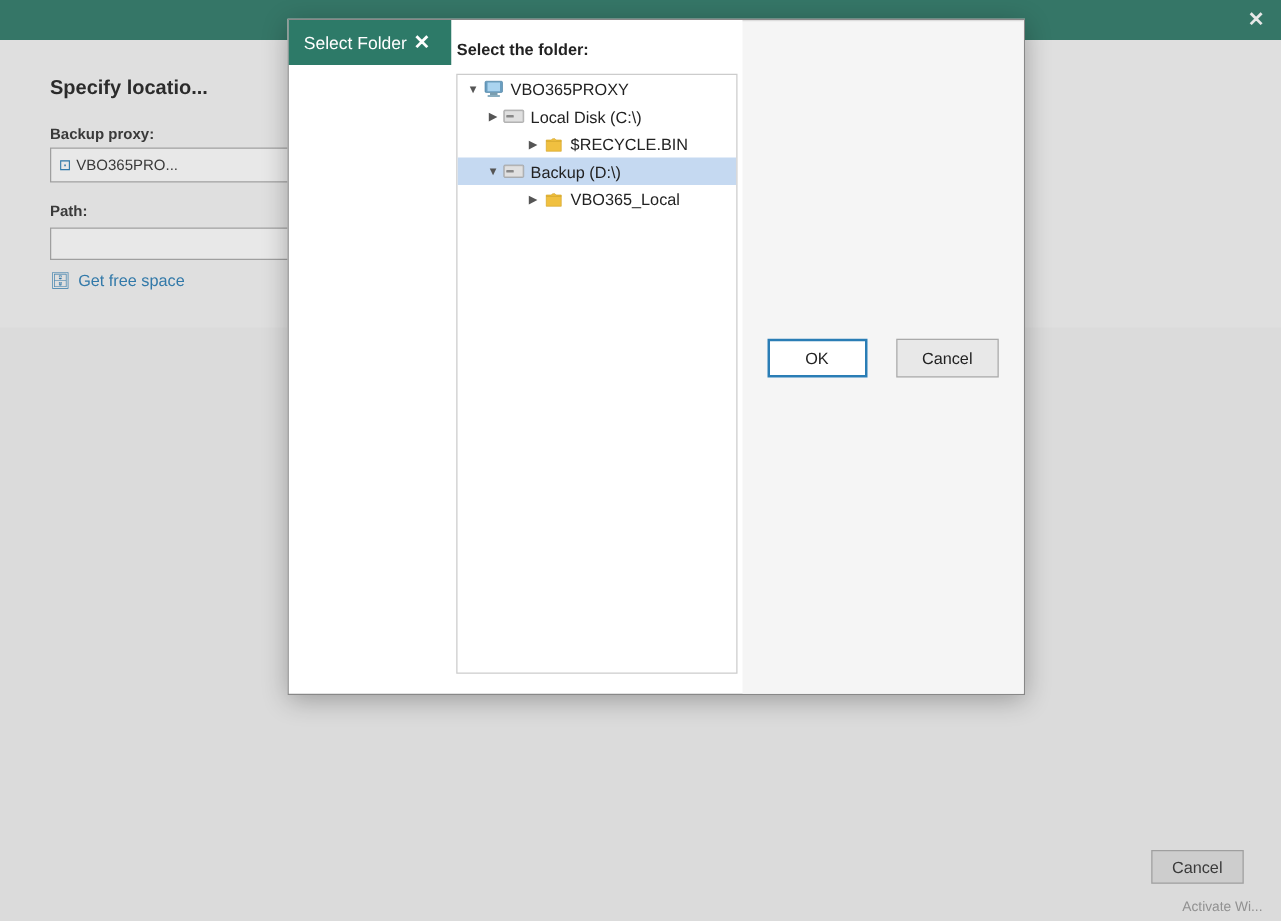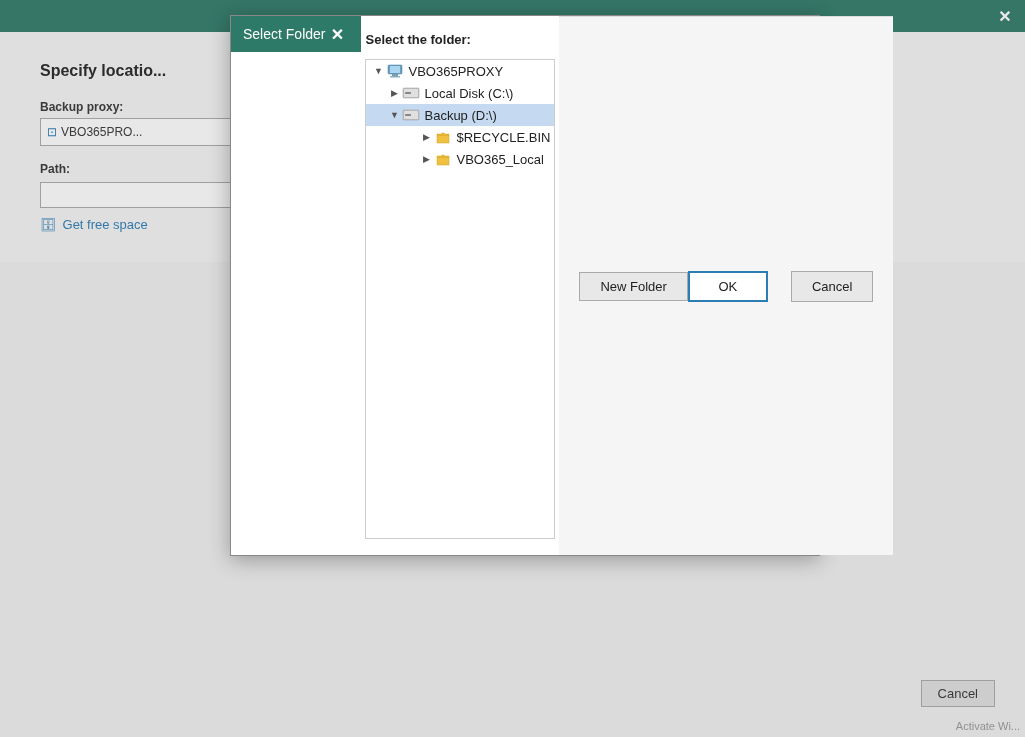--- a/index.html
+++ b/index.html
@@ -91,21 +91,21 @@
       background: #e0e0e0;
       border: 1px solid #aaa;
       font-size: 13px;
       color: #333;
       cursor: pointer;
     }
 
     .activate-text {
       position: absolute;
       bottom: 5px;
-      right: 5px;
+      right: 15px;
       font-size: 11px;
       color: #999;
     }
 
     
     .overlay {
       position: absolute;
       top: 0; left: 0;
       width: 1025px;
       height: 737px;
@@ -326,58 +326,57 @@
         <div class="tree-icon">
           <svg width="18" height="12" viewBox="0 0 18 12">
             <rect x="1" y="1" width="16" height="10" rx="1" fill="#c0c0c0" stroke="#999" stroke-width="0.5"></rect>
             <rect x="2" y="2" width="14" height="8" rx="0.5" fill="#e0e0e0"></rect>
             <rect x="3" y="5" width="6" height="2" rx="0.5" fill="#888"></rect>
           </svg>
         </div>
         <span class="tree-label">Local Disk (C:\)</span>
       </div>
 
+      <div class="tree-item" style="padding-left:52px;">
+        <div class="tree-expand collapsed"></div>
+        <div class="tree-icon">
+          <svg width="16" height="14" viewBox="0 0 16 14">
+            <path d="M2,5 L2,13 L14,13 L14,5 Z" fill="#f0c040" stroke="#d0a020" stroke-width="0.5"></path>
+            <path d="M2,5 L2,4 L6,4 L7,3 L9,3 L10,4 L14,4 L14,5 Z" fill="#f0c040" stroke="#d0a020" stroke-width="0.5"></path>
+          </svg>
+        </div>
+        <span class="tree-label">$RECYCLE.BIN</span>
+      </div>
+
       <div class="tree-item selected" style="padding-left:20px;">
         <div class="tree-expand expanded"></div>
         <div class="tree-icon">
           <svg width="18" height="12" viewBox="0 0 18 12">
             <rect x="1" y="1" width="16" height="10" rx="1" fill="#c0c0c0" stroke="#999" stroke-width="0.5"></rect>
             <rect x="2" y="2" width="14" height="8" rx="0.5" fill="#e0e0e0"></rect>
             <rect x="3" y="5" width="6" height="2" rx="0.5" fill="#888"></rect>
           </svg>
         </div>
         <span class="tree-label">Backup (D:\)</span>
       </div>
 
+
       <div class="tree-item" style="padding-left:52px;">
         <div class="tree-expand collapsed"></div>
         <div class="tree-icon">
           <svg width="16" height="14" viewBox="0 0 16 14">
             <path d="M2,5 L2,13 L14,13 L14,5 Z" fill="#f0c040" stroke="#d0a020" stroke-width="0.5"></path>
             <path d="M2,5 L2,4 L6,4 L7,3 L9,3 L10,4 L14,4 L14,5 Z" fill="#f0c040" stroke="#d0a020" stroke-width="0.5"></path>
           </svg>
         </div>
-        <span class="tree-label">$RECYCLE.BIN</span>
-      </div>
-
-
-      <div class="tree-item" style="padding-left:52px;">
-        <div class="tree-expand collapsed"></div>
-        <div class="tree-icon">
-          <svg width="16" height="14" viewBox="0 0 16 14">
-            <path d="M2,5 L2,13 L14,13 L14,5 Z" fill="#f0c040" stroke="#d0a020" stroke-width="0.5"></path>
-            <path d="M2,5 L2,4 L6,4 L7,3 L9,3 L10,4 L14,4 L14,5 Z" fill="#f0c040" stroke="#d0a020" stroke-width="0.5"></path>
-          </svg>
-        </div>
         <span class="tree-label">VBO365_Local</span>
       </div>
 
     </div>
   </div>
 
   <div class="dialog-footer">
-    <button class="btn">New Folder</button>
     <div class="footer-right">
       <button class="btn btn-ok">OK</button>
       <button class="btn">Cancel</button>
     </div>
   </div>
 </div>
 
 </body></html>

